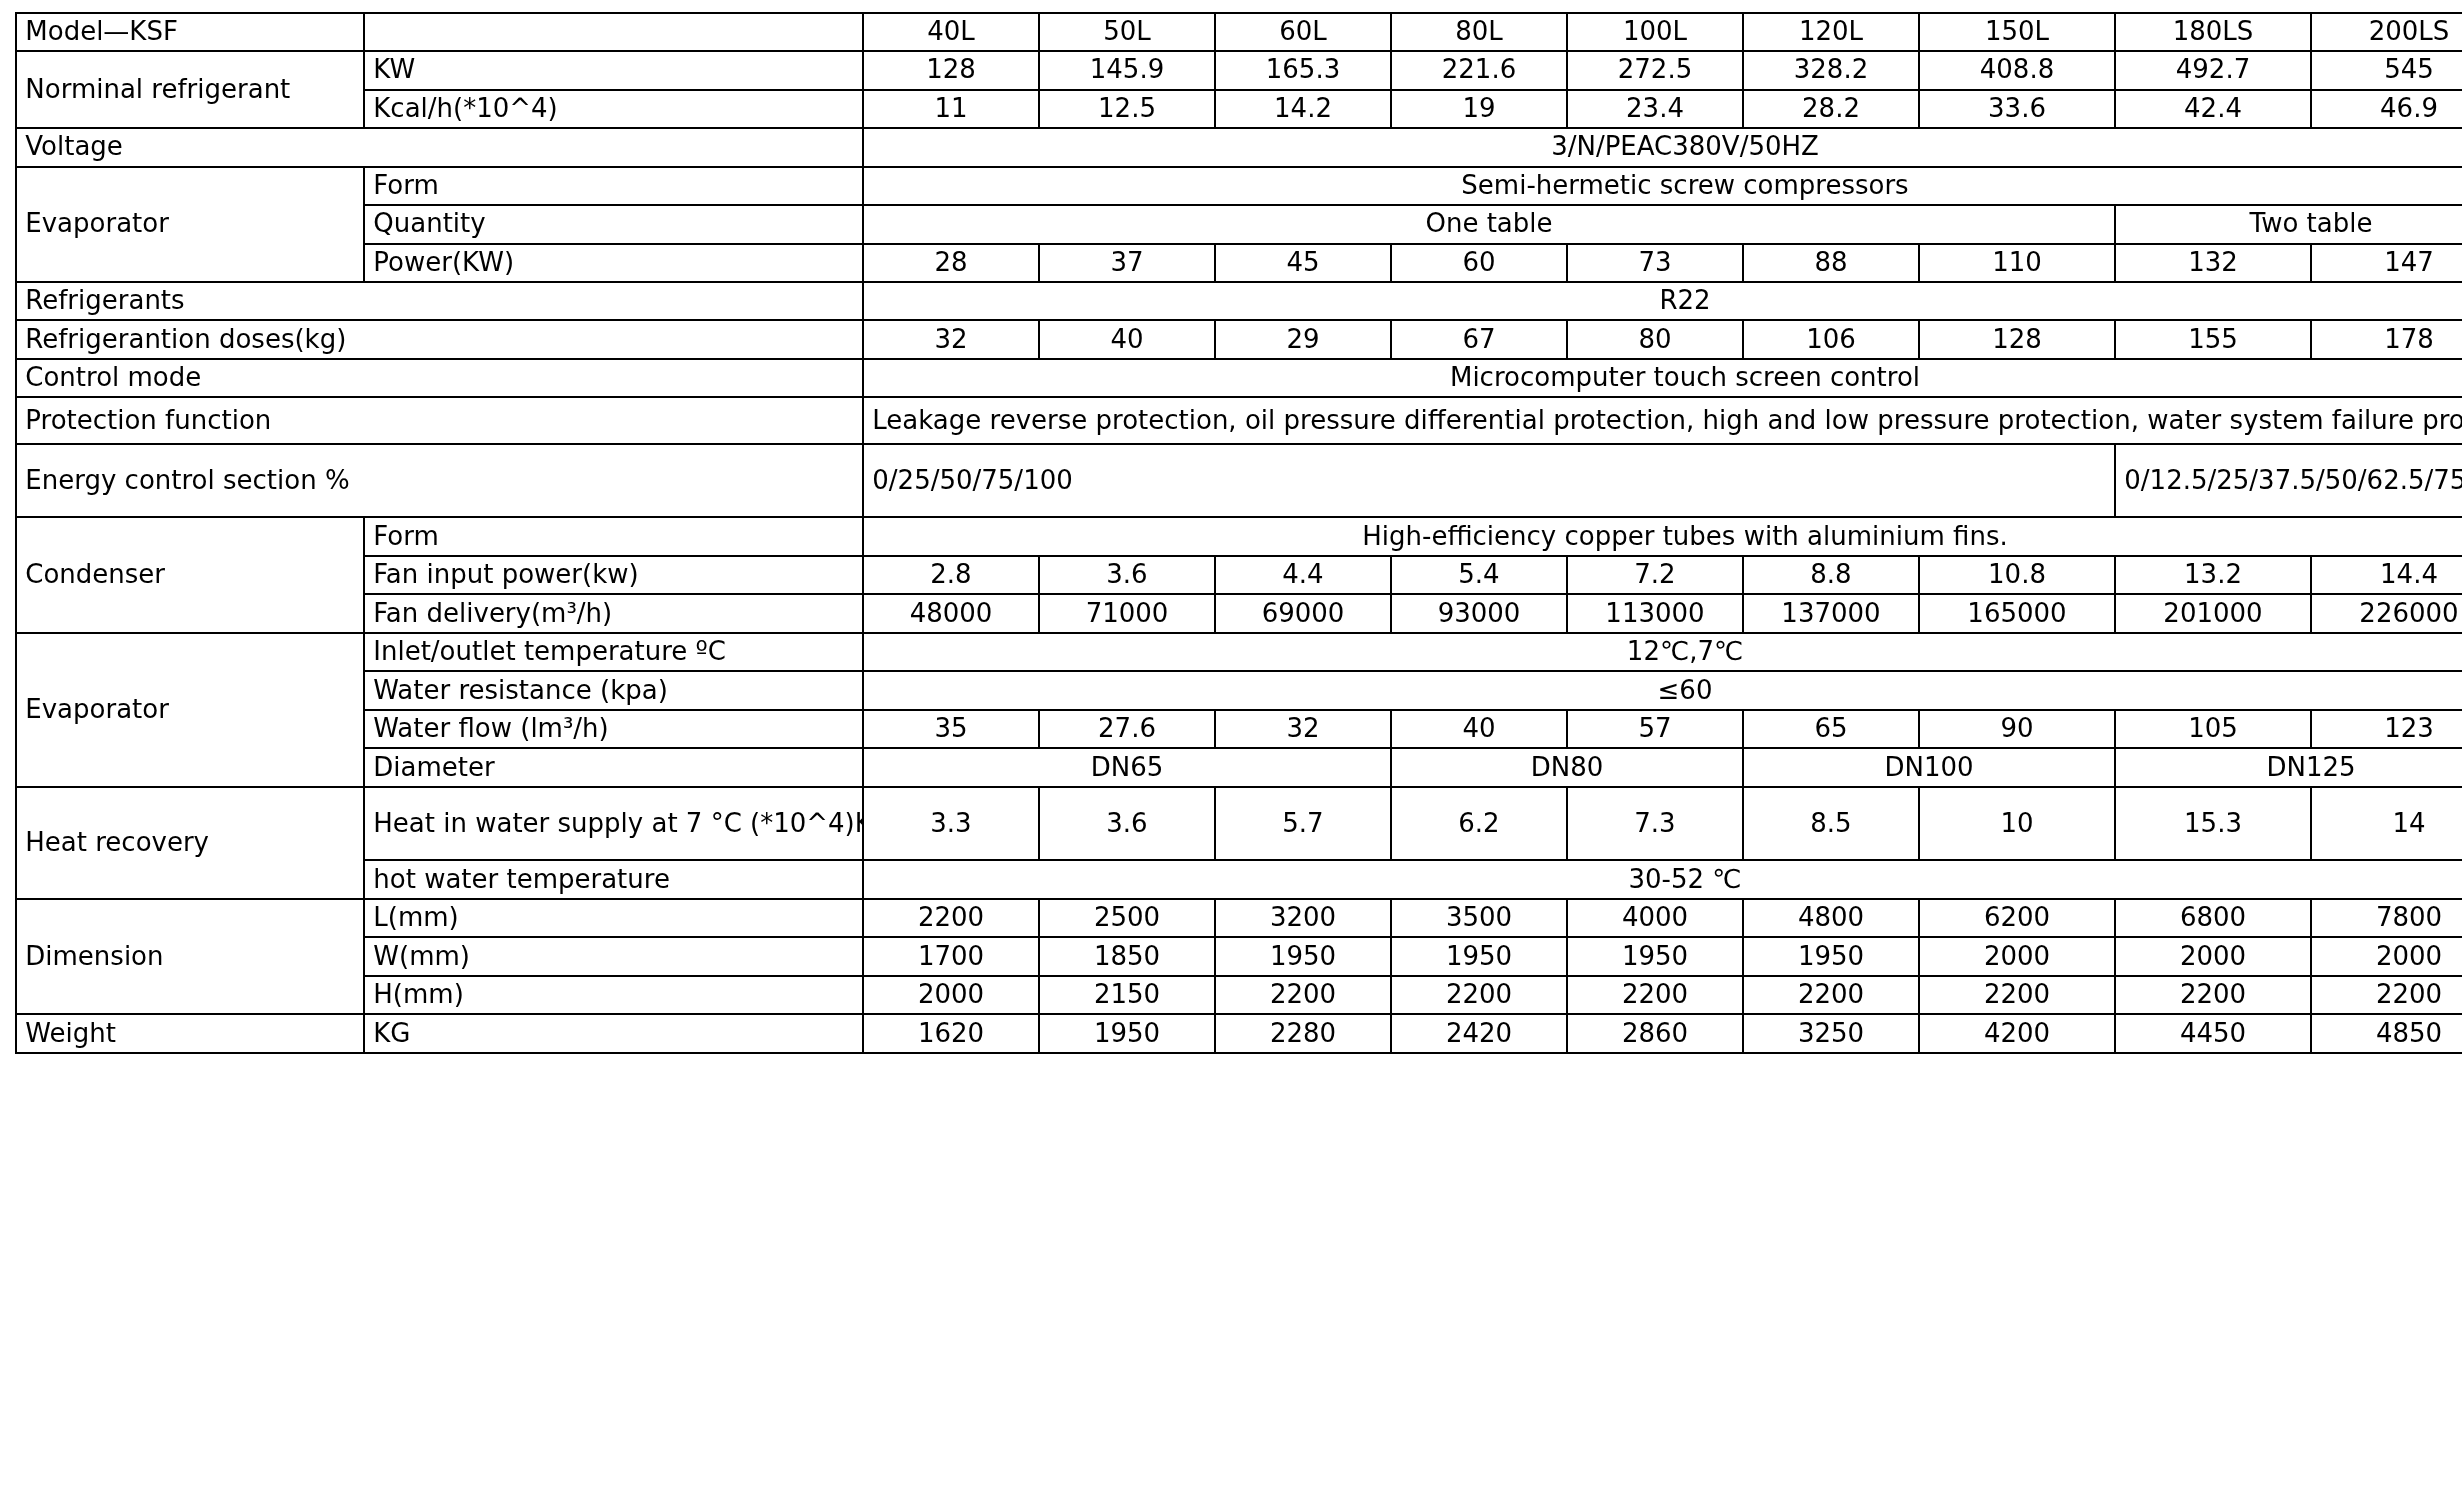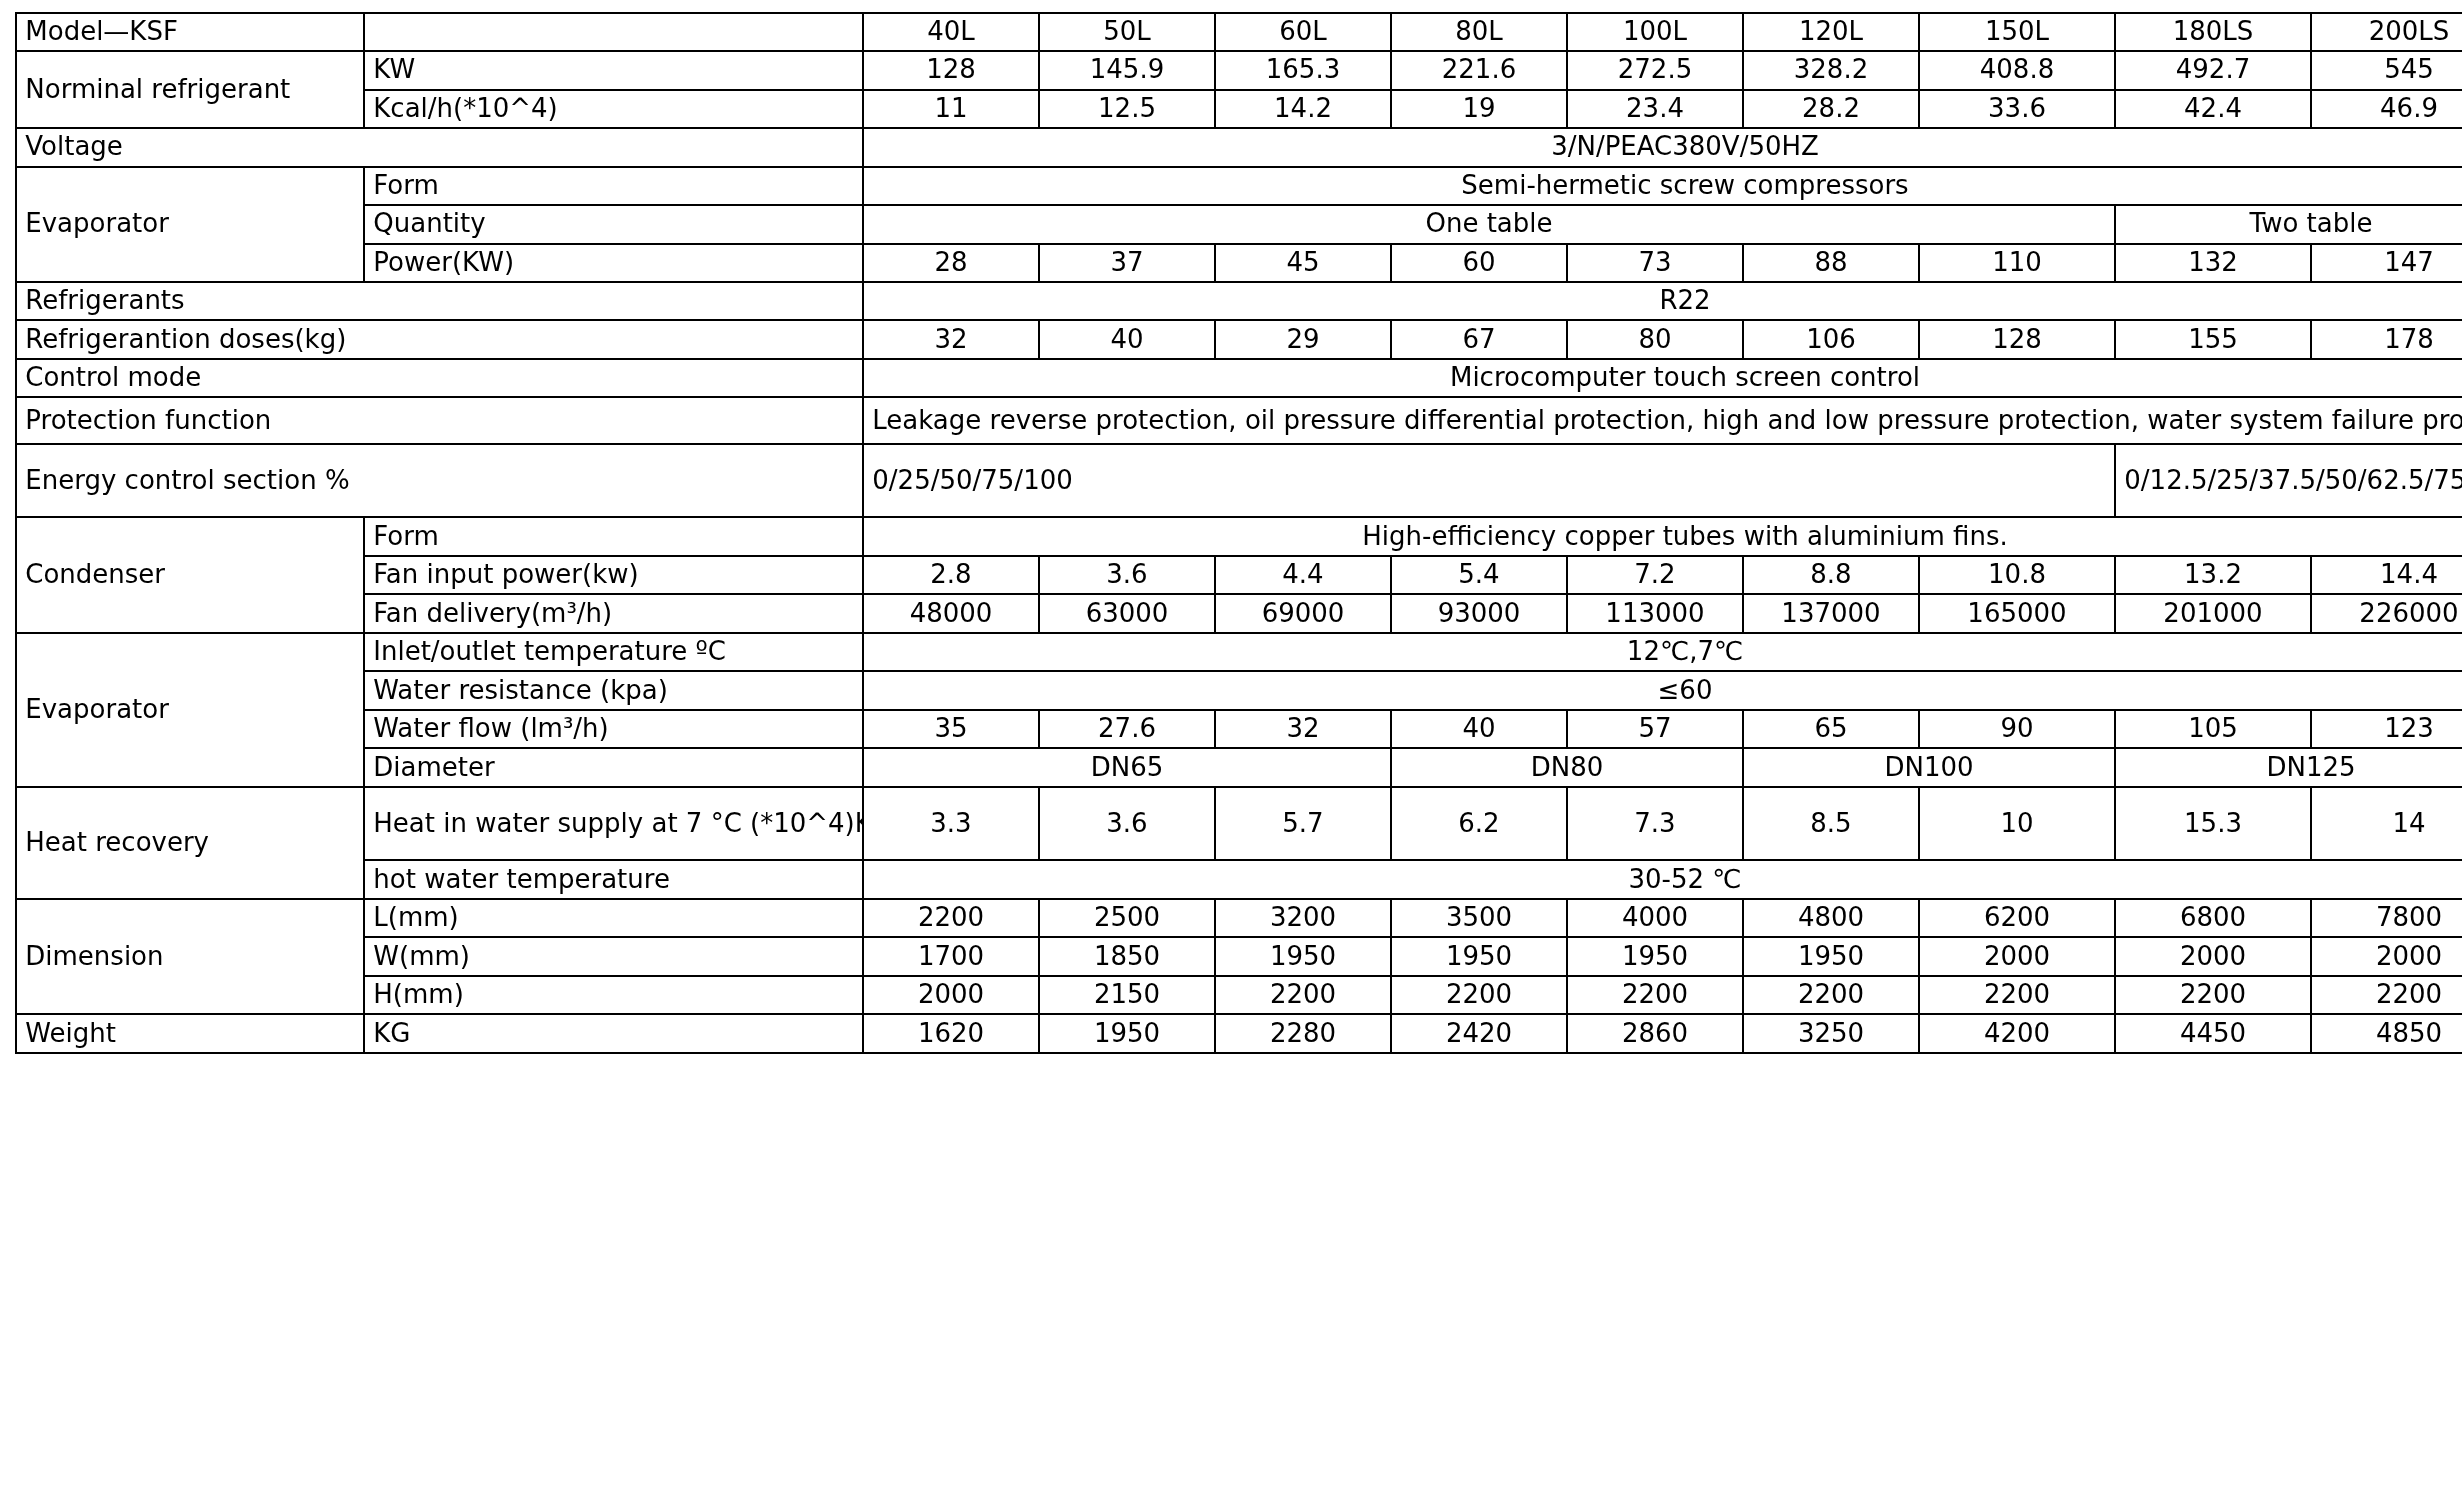--- a/index.html
+++ b/index.html
@@ -195,21 +195,21 @@
         <td class="num">7.2</td>
         <td class="num">8.8</td>
         <td class="num">10.8</td>
         <td class="num">13.2</td>
         <td class="num">14.4</td>
       </tr>
 
       <tr>
         <td class="lbl">Fan delivery(m³/h)</td>
         <td class="num">48000</td>
-        <td class="num">63000</td>
+        <td class="num">71000</td>
         <td class="num">69000</td>
         <td class="num">93000</td>
         <td class="num">113000</td>
         <td class="num">137000</td>
         <td class="num">165000</td>
         <td class="num">201000</td>
         <td class="num">226000</td>
       </tr>
 
       <tr>

